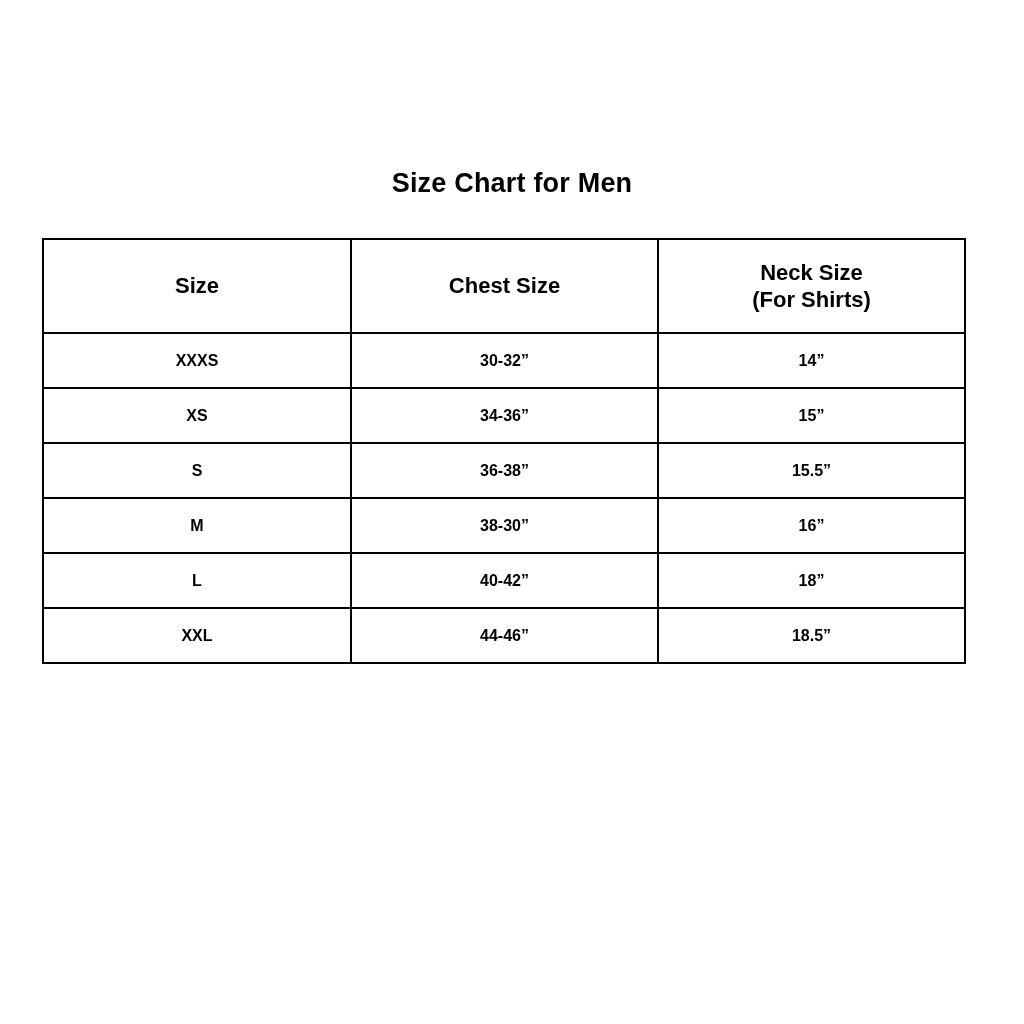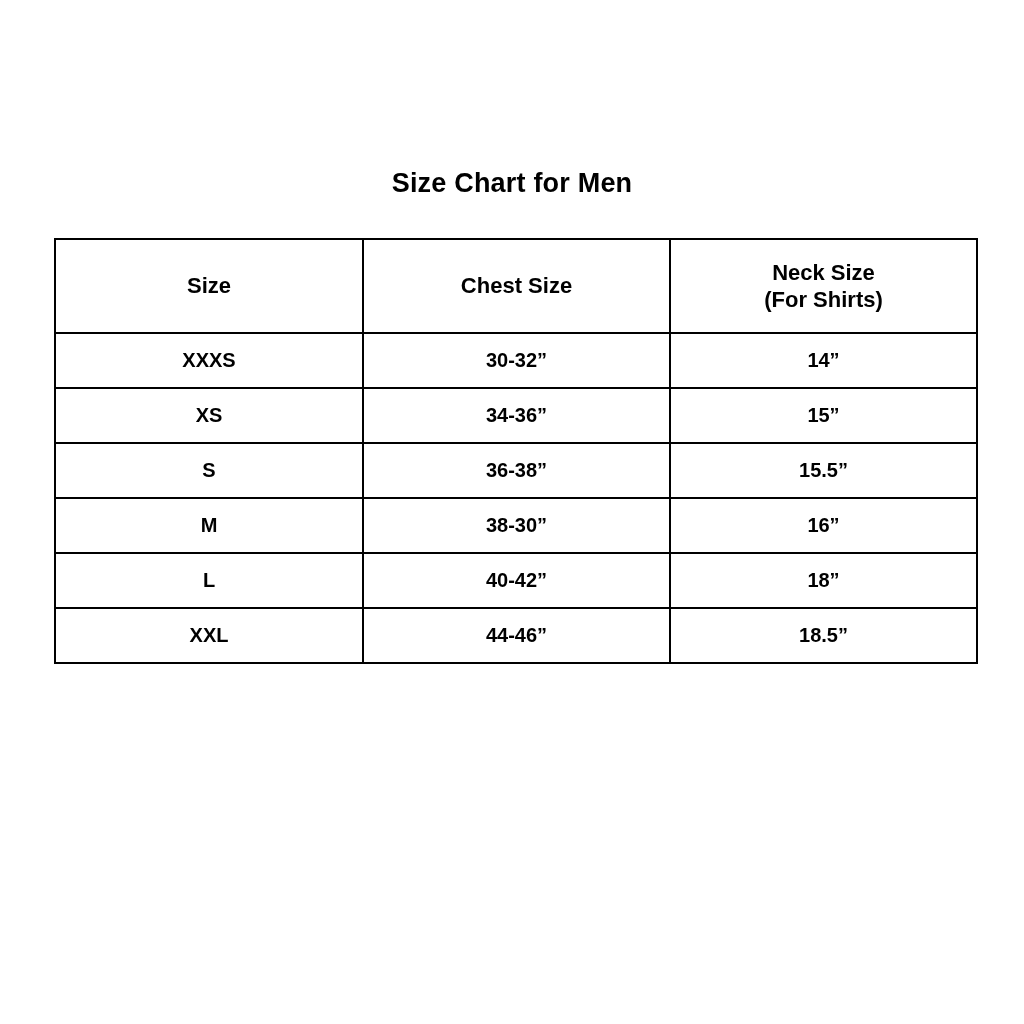--- a/index.html
+++ b/index.html
@@ -28,21 +28,21 @@
     left: 0;
     top: 168px;
     width: 1024px;
     text-align: center;
     font-size: 27px;
     font-weight: bold;
     letter-spacing: 0.2px;
   }
   table.size-table {
     position: absolute;
-    left: 54px;
+    left: 42px;
     top: 238px;
     width: 922px;
     border-collapse: collapse;
     table-layout: fixed;
   }
   table.size-table td,
   table.size-table th {
     border: 2px solid #000000;
     text-align: center;
     vertical-align: middle;
@@ -50,21 +50,21 @@
     font-weight: bold;
     padding: 0;
   }
   table.size-table thead th {
     height: 92px;
     font-size: 22px;
     line-height: 1.25;
   }
   table.size-table tbody td {
     height: 53px;
-    font-size: 20px;
+    font-size: 16px;
   }
   col.c1 { width: 308px; }
   col.c2 { width: 307px; }
   col.c3 { width: 307px; }
   .sub {
     display: block;
     font-size: 22px;
     font-weight: bold;
   }
 </style>

